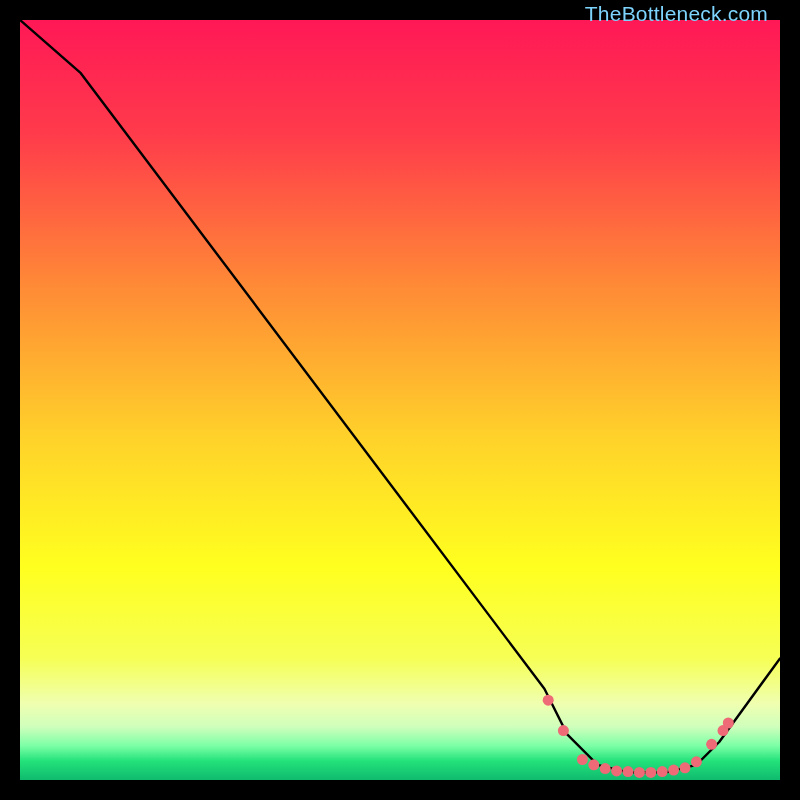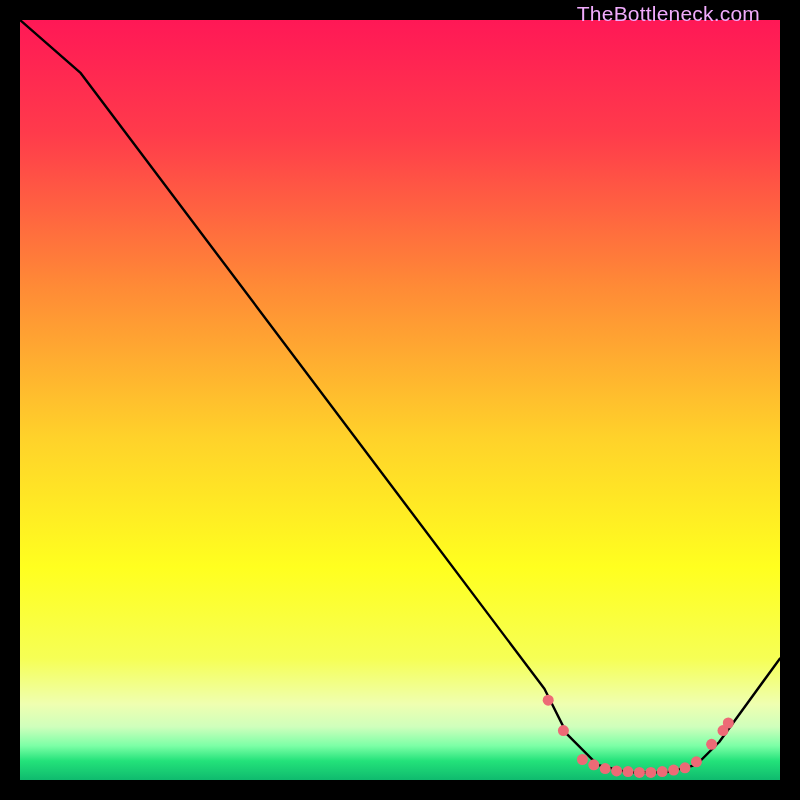--- a/index.html
+++ b/index.html
@@ -20,22 +20,22 @@
     background: #000;
   }
   svg {
     position: absolute;
     left: 0;
     top: 0;
   }
   .watermark {
     position: absolute;
     top: 2px;
-    right: 40px;
-    color: #f0abfc;
+    right: 32px;
+    color: #7dd3fc;
     font-size: 21px;
     font-weight: 500;
     letter-spacing: 0.2px;
   }
 </style>
 </head>
 <body>
 
 <div class="frame">
   <svg id="chart-svg" width="760" height="760" viewBox="0 0 760 760">

